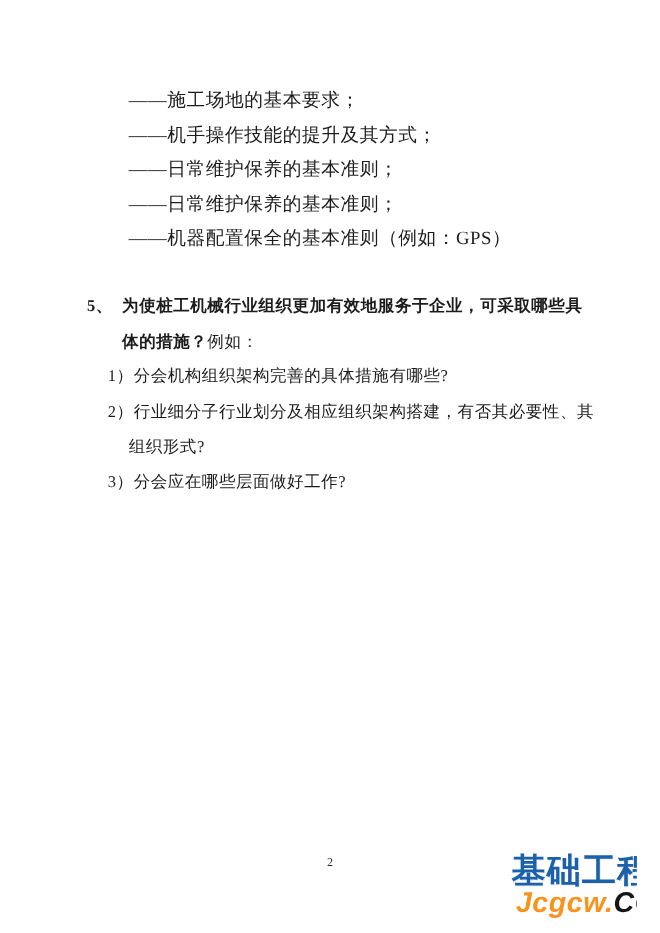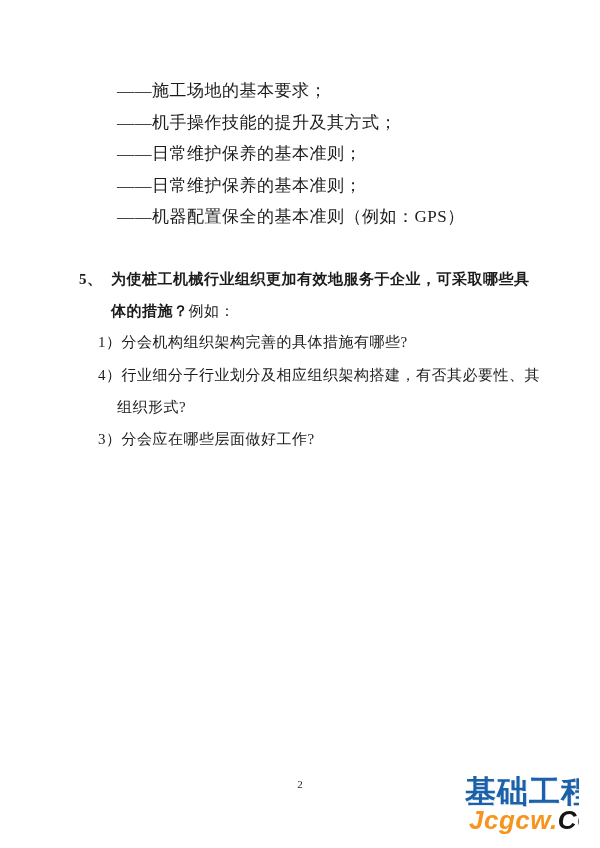--- a/index.html
+++ b/index.html
@@ -82,21 +82,21 @@
     <div class="line dash-item" style="top:206px">——机器配置保全的基本准则（例如：GPS）</div>
   </div>
 
   <div>
     <div class="line bold" style="left:79px;top:269px">5、</div>
     <div class="line bold" style="left:111px;top:269px">为使桩工机械行业组织更加有效地服务于企业，可采取哪些具</div>
     <div class="line" style="left:111px;top:301px">
       <span class="bold">体的措施？</span><span>例如：</span>
     </div>
     <div class="line" style="left:98px;top:332px">1）分会机构组织架构完善的具体措施有哪些?</div>
-    <div class="line" style="left:98px;top:365px">4）行业细分子行业划分及相应组织架构搭建，有否其必要性、其</div>
+    <div class="line" style="left:98px;top:365px">2）行业细分子行业划分及相应组织架构搭建，有否其必要性、其</div>
     <div class="line" style="left:117px;top:397px">组织形式?</div>
     <div class="line" style="left:98px;top:429px">3）分会应在哪些层面做好工作?</div>
   </div>
 
 
   <div class="page-number">2</div>
 
   <div class="logo">
     <div class="logo-cn">基础工程网</div>
     <div class="logo-en">

